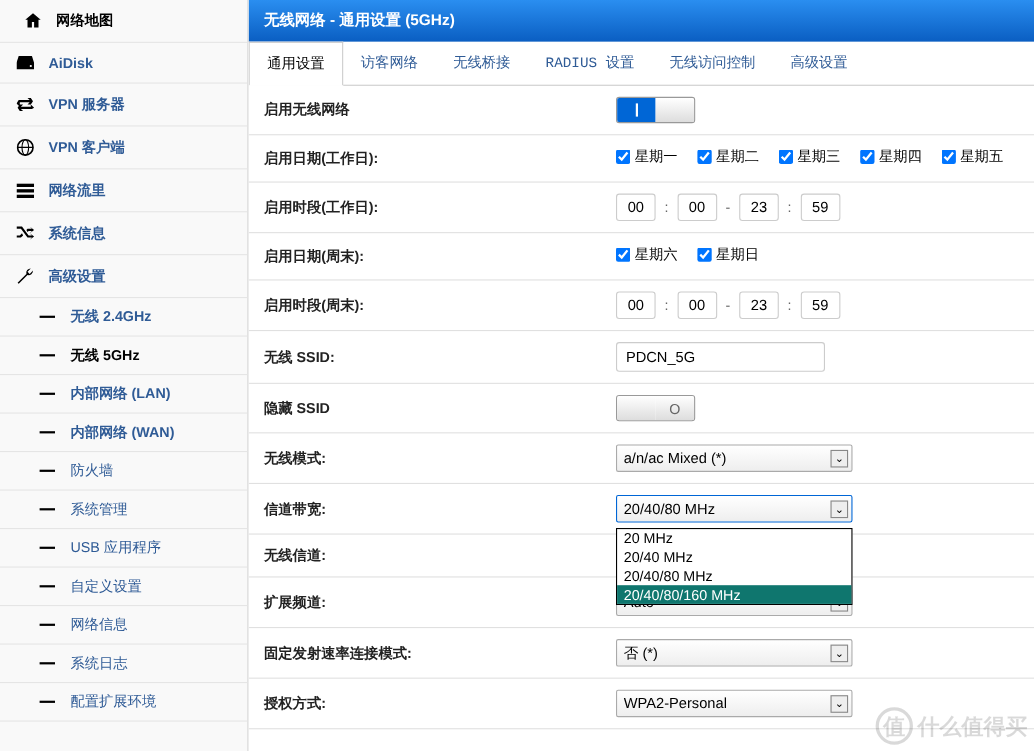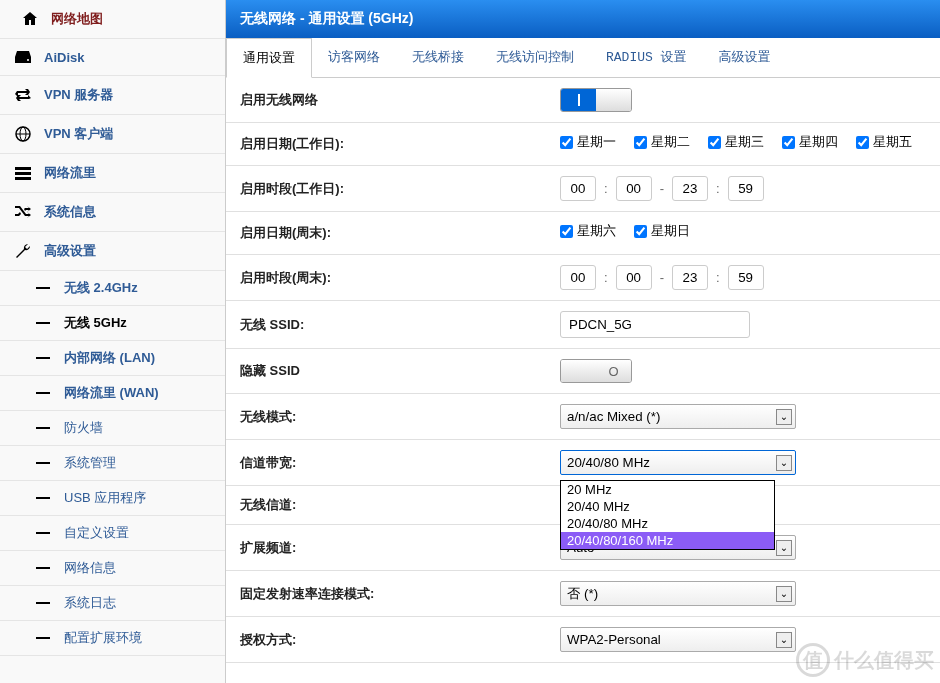--- a/index.html
+++ b/index.html
@@ -2,21 +2,21 @@
 <html><head>
   <meta charset="utf-8">
   <style>
     * { margin: 0; padding: 0; box-sizing: border-box; }
     body { font-family: Arial, "Microsoft YaHei", sans-serif; font-size: 13px; background: #fff; display: flex; width: 940px; height: 683px; overflow: hidden; }
     
     .sidebar { width: 226px; background: #f9f9f9; border-right: 1px solid #ccc; overflow-y: auto; }
     .sidebar-item { display: flex; align-items: center; padding: 10px 14px; border-bottom: 1px solid #e5e5e5; cursor: pointer; font-weight: bold; }
     .sidebar-item .icon { width: 18px; height: 16px; margin-right: 12px; display: inline-flex; align-items: center; justify-content: center; }
     .sidebar-item.blue { color: #2F5B96; }
-    .sidebar-item.black { color: #7f1d1d; padding-left: 21px; }
+    .sidebar-item.black { color: #000000; padding-left: 21px; }
     .sidebar-sub-item { display: flex; align-items: center; padding: 8px 14px 8px 36px; border-bottom: 1px solid #e5e5e5; cursor: pointer; font-weight: bold; }
     .sidebar-sub-item .dash { width: 14px; height: 2px; background: #000; margin-right: 14px; }
     .sidebar-sub-item.blue { color: #2F5B96; }
     .sidebar-sub-item.black { color: #000; }
     .sidebar-sub-item.normal { font-weight: normal; }
     
     .main { flex: 1; background: #fff; overflow-y: auto; position: relative; }
     .page-header { background: linear-gradient(to bottom, #2a8ef0, #0a5ec2); color: #fff; padding: 10px 14px; font-weight: bold; font-size: 14px; }
     
     .tabs { display: flex; border-bottom: 1px solid #ccc; background: #fff; font-family: Liberation Mono, monospace; }
@@ -25,33 +25,33 @@
     
     .form-cells { }
     .form-row { display: flex; border-bottom: 1px solid #e0e0e0; padding: 10px 14px; align-items: center; }
     .form-label { width: 320px; font-weight: bold; color: #222; }
     .form-value { flex: 1; display: flex; align-items: center; flex-wrap: wrap; gap: 6px; }
     .checkbox-item { display: inline-flex; align-items: center; margin-right: 12px; margin-bottom: 4px; }
     .checkbox-item input { margin-right: 4px; }
     .time-input { width: 36px; text-align: center; border: 1px solid #ccc; padding: 4px 2px; border-radius: 3px; }
     .time-sep { margin: 0 2px; color: #666; }
     .text-input { width: 190px; border: 1px solid #ccc; padding: 5px 8px; border-radius: 3px; }
-    .select { width: 236px; border: 1px solid #aaa; padding: 4px 6px; border-radius: 2px; background: linear-gradient(#fff,#eee); appearance: none; position: relative; }
+    .select { width: 215px; border: 1px solid #aaa; padding: 4px 6px; border-radius: 2px; background: linear-gradient(#fff,#eee); appearance: none; position: relative; }
     .select-wrap { position: relative; display: inline-block; }
     .select-arrow { position: absolute; right: 4px; top: 50%; transform: translateY(-50%); width: 16px; height: 16px; border: 1px solid #888; background: #eee; display: flex; align-items: center; justify-content: center; pointer-events: none; font-size: 10px; }
     .toggle-on { display: inline-flex; width: 72px; height: 24px; border: 1px solid #999; border-radius: 3px; overflow: hidden; }
     .toggle-on .on { flex: 1; background: #0066d6; display: flex; align-items: center; justify-content: center; color: #fff; }
     .toggle-on .off { flex: 1; background: linear-gradient(#fff,#ddd); }
     .toggle-off { display: inline-flex; width: 72px; height: 24px; border: 1px solid #999; border-radius: 3px; overflow: hidden; }
     .toggle-off .on { flex: 1; background: linear-gradient(#fff,#ddd); }
     .toggle-off .off { flex: 1; background: linear-gradient(#fff,#ddd); display: flex; align-items: center; justify-content: center; color: #666; }
     
     .dropdown-overlay { position: absolute; background: #fff; border: 1px solid #000; z-index: 10; }
     .dropdown-option { padding: 1px 6px; cursor: pointer; font-size: 13px; }
-    .dropdown-option.selected { background: #8b5cf6; color: #fff; }
+    .dropdown-option.selected { background: #0f766e; color: #fff; }
     
     .watermark { position: absolute; right: 6px; bottom: 6px; color: rgba(0,0,0,0.15); font-size: 20px; font-weight: bold; display: flex; align-items: center; pointer-events: none; }
     .watermark-circle { width: 34px; height: 34px; border: 3px solid rgba(0,0,0,0.15); border-radius: 50%; display: flex; align-items: center; justify-content: center; margin-right: 4px; }
   </style>
 </head>
 <body>
 
 <div class="sidebar">
   <div class="sidebar-item black">
     <span class="icon">
@@ -121,21 +121,21 @@
   <div class="sidebar-sub-item black">
       <span class="dash"></span>
       <span>无线 5GHz</span>
     </div>
   <div class="sidebar-sub-item blue">
       <span class="dash"></span>
       <span>内部网络 (LAN)</span>
     </div>
   <div class="sidebar-sub-item blue">
       <span class="dash"></span>
-      <span>网络流里 (WAN)</span>
+      <span>内部网络 (WAN)</span>
     </div>
   <div class="sidebar-sub-item blue normal">
       <span class="dash"></span>
       <span>防火墙</span>
     </div>
   <div class="sidebar-sub-item blue normal">
       <span class="dash"></span>
       <span>系统管理</span>
     </div>
   <div class="sidebar-sub-item blue normal">
@@ -160,22 +160,22 @@
     </div>
 
 </div>
 
 <div class="main">
   <div class="page-header">无线网络 - 通用设置 (5GHz)</div>
   <div class="tabs">
     <div class="tab active">通用设置</div>
     <div class="tab">访客网络</div>
     <div class="tab">无线桥接</div>
+    <div class="tab">RADIUS 设置</div>
     <div class="tab">无线访问控制</div>
-    <div class="tab">RADIUS 设置</div>
     <div class="tab">高级设置</div>
   </div>
   <div class="form-cells">
     <div class="form-row">
       <div class="form-label">启用无线网络</div>
       <div class="form-value">
         <div class="toggle-on">
             <div class="on">
               <span style="display:inline-block;width:2px;height:12px;background:#fff"></span>
             </div>

